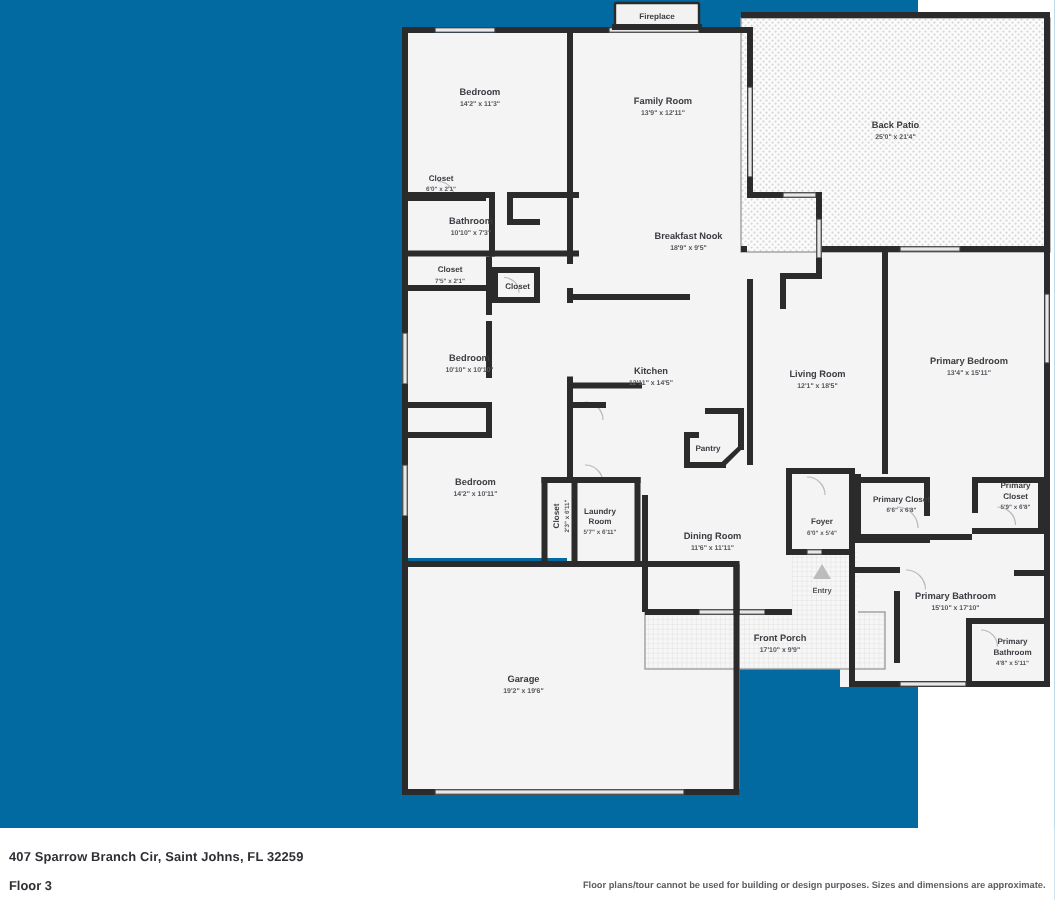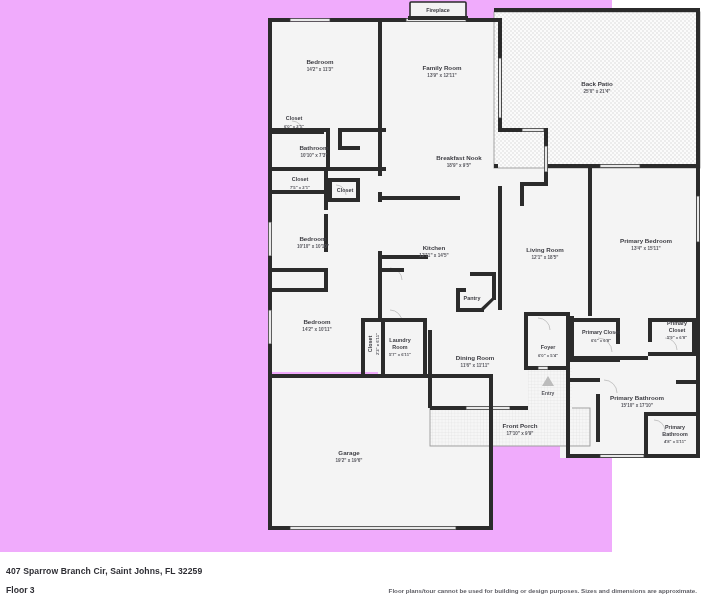--- a/index.html
+++ b/index.html
@@ -6,21 +6,21 @@
   html, body {
     margin: 0; padding: 0;
     width: 703px; height: 600px;
     background: #ffffff;
     font-family: "Liberation Sans", sans-serif;
     overflow: hidden;
   }
   #page {
     position: relative;
     width: 612px; height: 600px;
-    background: #f0abfc;
+    background: #0369a1;
   }
   #plan-wrap {
     position: absolute;
     left: 0; top: 0;
     width: 703px; height: 552px;
   }
   svg#floorplan { display: block; }
 
   .room-fill { fill: #f4f4f4; stroke: none; }
   .wall { fill: #2b2b2b; }

